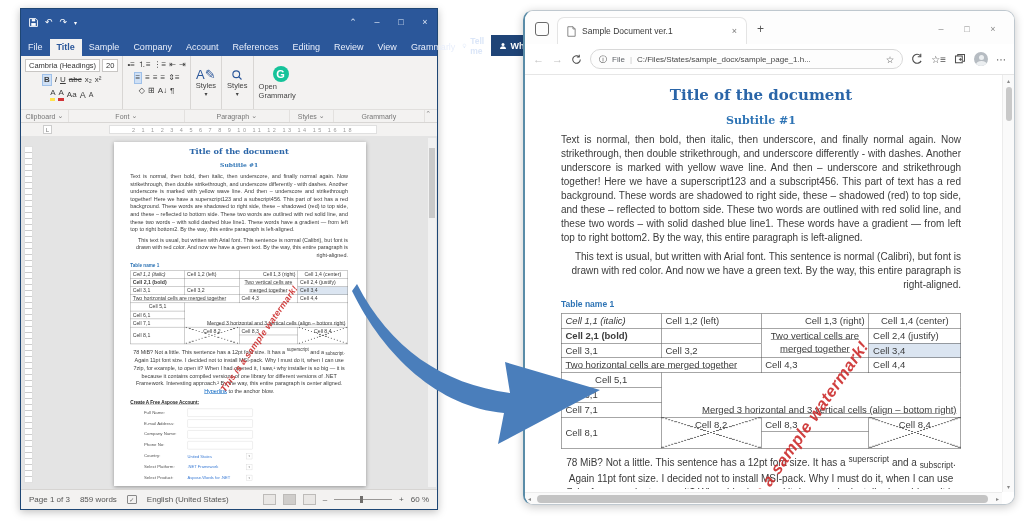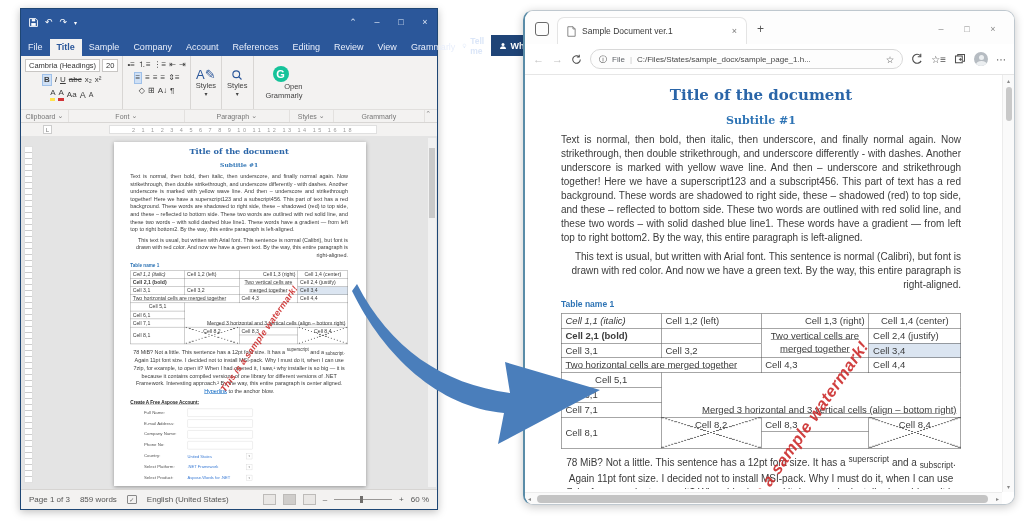--- a/index.html
+++ b/index.html
@@ -246,21 +246,21 @@
       <div class="rib-big" style="border-left:1px solid #d8d6d4">
         <svg width="12" height="12" viewBox="0 0 16 16">
             <circle cx="7" cy="7" r="4.5" fill="none" stroke="#2b579a" stroke-width="1.5"></circle>
             <line x1="10.5" y1="10.5" x2="14" y2="14" stroke="#2b579a" stroke-width="1.5"></line>
           </svg>
         <span>Styles</span>
         <span style="font-size:6px">▾</span>
       </div>
       <div class="rib-big" style="border-left:1px solid #d8d6d4">
         <span class="gram-circle">G</span>
-        <span style="width:44px; text-align:right; line-height:1.2">Open Grammarly</span>
+        <span style="width:44px; text-align:left; line-height:1.2">Open Grammarly</span>
       </div>
     </div>
 
     <div class="w-groupbar">
       <div class="gb" style="width:50px">
           <span>Clipboard</span>
           <span>⌄</span>
         </div>
       <div class="gb" style="width:122px">
           <span>Font</span>

